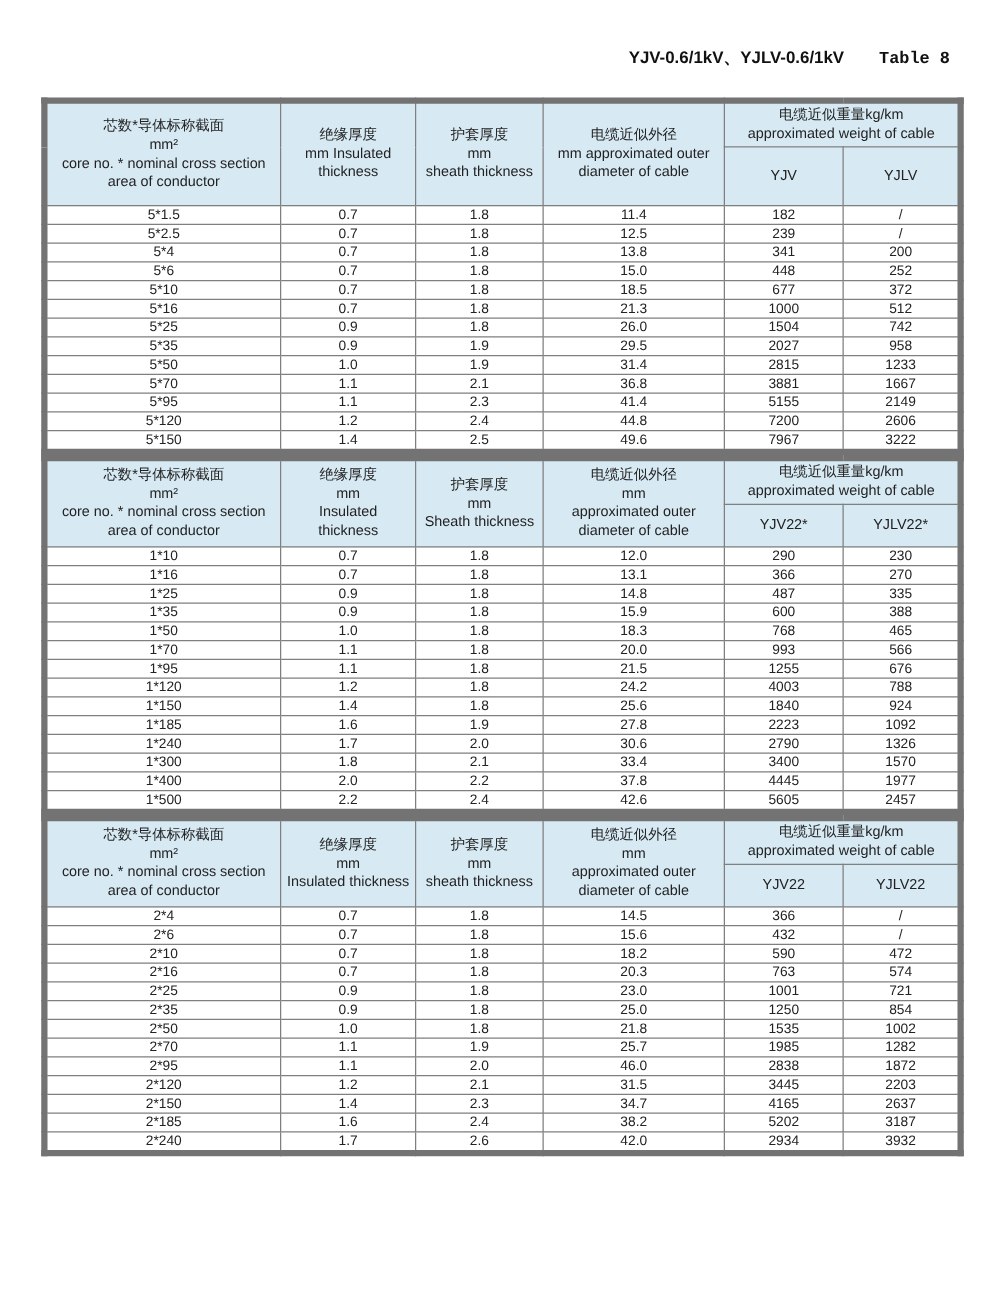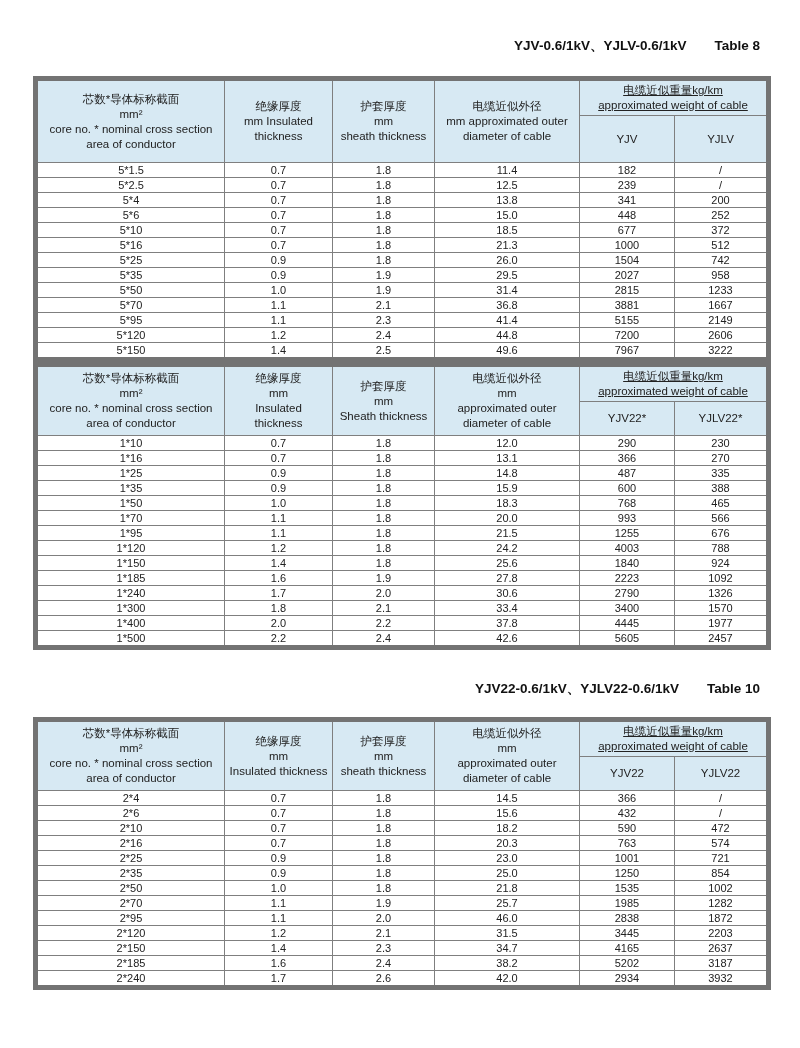--- a/index.html
+++ b/index.html
@@ -16,21 +16,21 @@
     text-align: right;
     font-weight: bold;
     font-size: 13.5px;
     line-height: 16px;
     padding-right: 6px;
     color: #111;
   }
   .sec0 .table-title { margin-top: 38px; margin-bottom: 22px; }
   .sec1 .table-title { margin-top: 33px; margin-bottom: 20px; }
   .sec2 .table-title { margin-top: 31px; margin-bottom: 20px; }
-  .tlabel { margin-left: 28px; }
+  .tlabel { margin-left: 28px; font-family: Liberation Mono, monospace; }
 
   table.cable-table {
     border-collapse: collapse;
     table-layout: fixed;
     width: 733px;
     border: 5px solid #737373;
   }
   .cable-table col.c0 { width: 189px; }
   .cable-table col.c1 { width: 108px; }
   .cable-table col.c2 { width: 102px; }
@@ -45,21 +45,21 @@
     padding: 0;
   }
   .cable-table thead th {
     background: #d7e9f3;
     font-weight: normal;
     font-size: 11.5px;
     line-height: 15px;
     padding: 2px 2px;
     color: #222;
   }
-  .cable-table tr.h-top th.group { height: 30px; text-decoration: underline; }
+  .cable-table tr.h-top th.group { height: 30px; }
   .t0 tr.h-bot th { height: 42px; }
   .t1 tr.h-bot th, .t2 tr.h-bot th { height: 29px; margin-top: 20px; }
   .cable-table td {
     font-size: 11px;
     height: 14px;
     line-height: 14px;
     color: #222;
     white-space: nowrap;
   }
 </style>
@@ -342,23 +342,20 @@
               <td>5605</td>
               <td>2457</td>
             </tr>
           </tbody>
         </table>
     </div>
   </div>
 
   <div class="section sec2">
     <div class="wrap">
-      <div class="table-title">
-        <span>YJV22-0.6/1kV、YJLV22-0.6/1kV</span><span class="tlabel">Table 10</span>
-      </div>
       <table class="cable-table t2">
           <colgroup>
             <col class="c0">
             <col class="c1">
             <col class="c2">
             <col class="c3">
             <col class="c4">
             <col class="c5">
           </colgroup>
           <thead>

